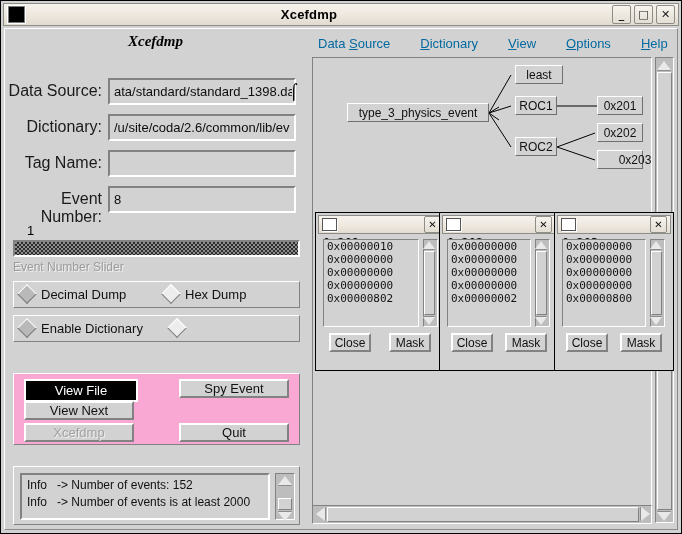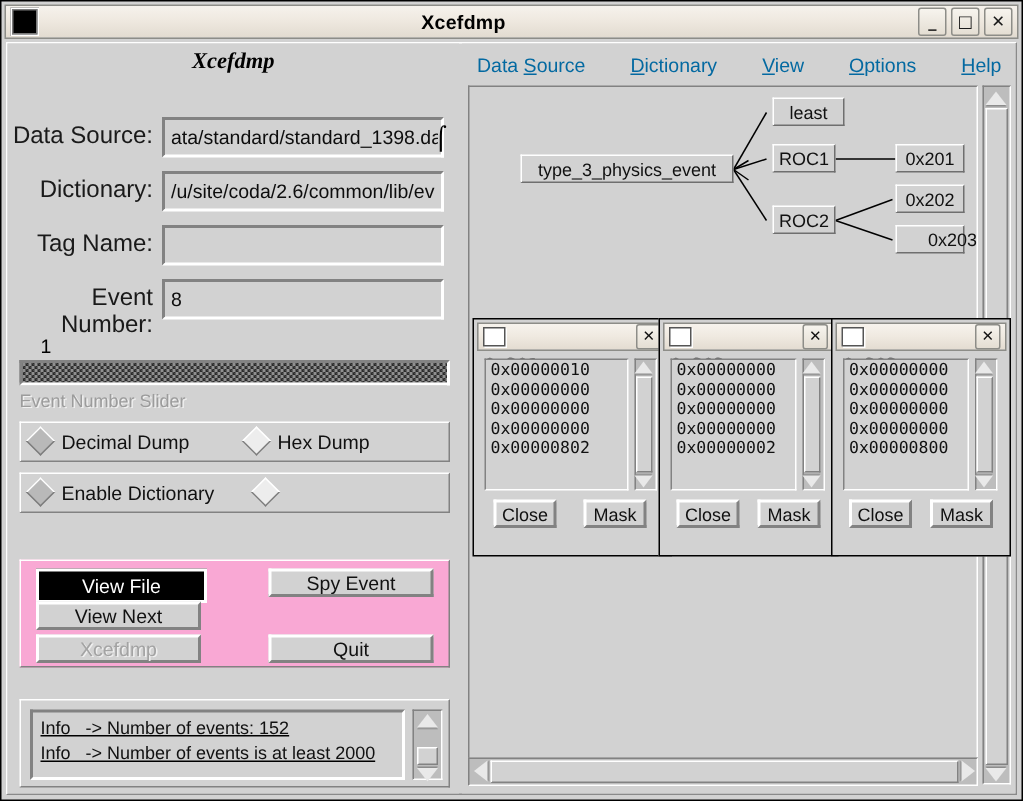--- a/index.html
+++ b/index.html
@@ -188,21 +188,20 @@
   .gbtn.disabled { color: #a3a3a3; text-shadow: 1px 1px 0 #efefef; }
   #info-frame {
     position: absolute; left: 8px; top: 437px;
     width: 287px; height: 59px;
     background: #d2d2d2;
   }
   #info-text-area {
     position: absolute; left: 6px; top: 6px;
     width: 250px; height: 47px;
     background: #d2d2d2;
-    text-decoration: underline;
   }
   .info-line {
     font-size: 12px; color: #111;
     margin-left: 5px; margin-top: 3px;
     white-space: pre;
   }
   #info-sb {
     position: absolute; left: 261px; top: 6px;
     width: 20px; height: 47px;
     background: #bdbdbd;

